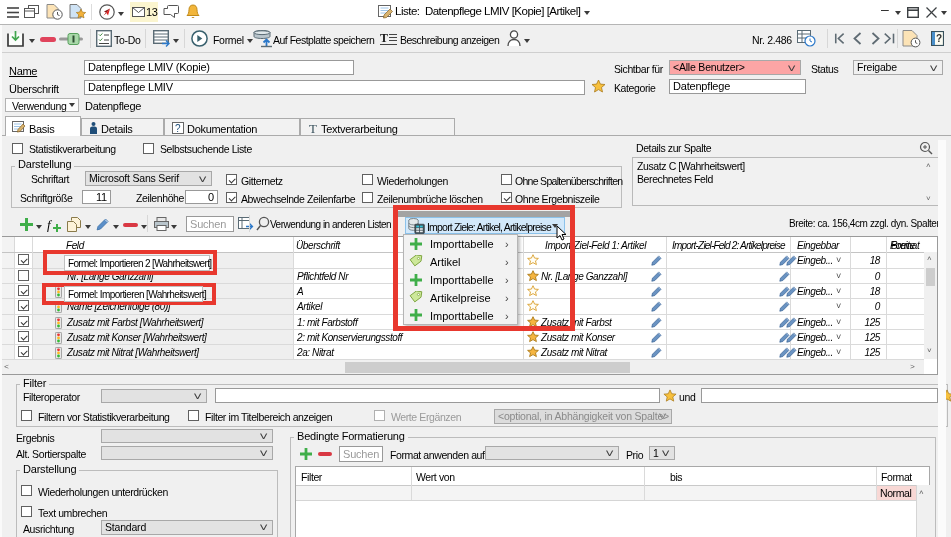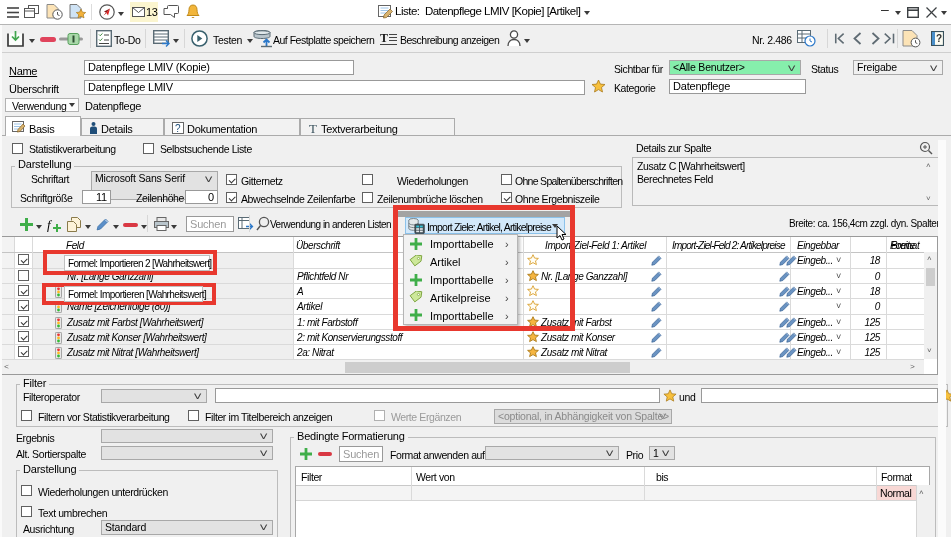--- a/index.html
+++ b/index.html
@@ -143,21 +143,21 @@
         <line x1="1" y1="7" x2="15" y2="7" stroke="#5a6b75"></line>
         <line x1="1" y1="10" x2="15" y2="10" stroke="#5a6b75"></line>
         <path d="M9 13.5h7M13 10.5l3 3-3 3" stroke="#2b78c9" stroke-width="1.4" fill="none"></path>
       </svg>
  <div class="tri" style="left:173px;top:14px;"></div>
  <div class="sep" style="left:184px;top:4px;height:19px;background:#d7d7d7"></div>
  <svg class="ab" style="left:191px;top:5px" width="17" height="17" viewBox="0 0 17 17">
         <circle cx="8.5" cy="8.5" r="7.6" fill="#fff" stroke="#39616e" stroke-width="1.5"></circle>
         <path d="M6.3 5l5 3.5-5 3.5z" fill="#39616e"></path>
       </svg>
- <div class="lbl" style="left:213px;top:9px;font-size:10.5px;letter-spacing:-0.3px">Testen</div>
+ <div class="lbl" style="left:213px;top:9px;font-size:10.5px;letter-spacing:-0.3px">Formel</div>
  <div class="tri" style="left:247px;top:14px;"></div>
  <svg class="ab" style="left:253px;top:5px" width="21" height="18" viewBox="0 0 21 18">
         <path d="M1 2.5c0-1.2 4-2 8-2s8 .8 8 2v4c0 1.2-4 2-8 2s-8-.8-8-2z" fill="#b9c5cc" stroke="#5a6b75"></path>
         <ellipse cx="9" cy="2.7" rx="8" ry="1.9" fill="#dfe7ea" stroke="#5a6b75"></ellipse>
         <path d="M13.5 16v-6M10.5 12.5l3-3 3 3" stroke="#2b78c9" stroke-width="1.8" fill="none"></path>
         <path d="M8 16.5h11" stroke="#5a6b75" stroke-width="1.4"></path>
       </svg>
  <div class="lbl" style="left:273px;top:9px;font-size:10.5px;letter-spacing:-0.5px">Auf Festplatte speichern</div>
  <svg class="ab" style="left:380px;top:6px" width="17" height="15" viewBox="0 0 17 15">
         <text x="0" y="11" font-size="12" font-weight="bold" fill="#1a1a1a" font-family="Liberation Serif">T</text>
@@ -217,21 +217,21 @@
 
 <div class="ab" id="form" style="left:0;top:53px;width:951px;height:62px;">
  <div class="lbl" style="left:9px;top:12px;text-decoration:underline;font-size:11px;letter-spacing:-0.3px">Name</div>
  <div class="inp" style="left:84px;top:7px;width:270px;height:15px;">Datenpflege LMIV (Kopie)</div>
  <div class="lbl" style="left:9px;top:30px;font-size:11px;letter-spacing:-0.3px">Überschrift</div>
  <div class="inp" style="left:84px;top:27px;width:501px;height:15px;">Datenpflege LMIV</div>
  <svg class="ab" style="left:591px;top:26px" width="15" height="15" viewBox="0 0 15 15">
         <path d="M7.5 1l1.9 4.1 4.6.4-3.5 3 1 4.5-4-2.4-4 2.4 1-4.5-3.5-3 4.6-.4z" fill="#f7c03d" stroke="#a97a1c" stroke-width=".8"></path>
       </svg>
  <div class="lbl" style="left:614px;top:10px;">Sichtbar für</div>
- <div class="cmb" style="left:669px;top:7px;width:132px;height:15px;background:#86efac;line-height:13px;">&lt;Alle Benutzer&gt;<span class="cv">˅</span></div>
+ <div class="cmb" style="left:669px;top:7px;width:132px;height:15px;background:#fca5a5;line-height:13px;">&lt;Alle Benutzer&gt;<span class="cv">˅</span></div>
  <div class="lbl" style="left:811px;top:10px;">Status</div>
  <div class="cmb" style="left:853px;top:7px;width:90px;height:15px;background:#f0f0f0;line-height:13px;">Freigabe<span class="cv">˅</span></div>
  <div class="lbl" style="left:614px;top:29px;">Kategorie</div>
  <div class="inp" style="left:669px;top:26px;width:137px;height:15px;">Datenpflege</div>
  <div class="ab" style="left:5px;top:45px;width:74px;height:14px;background:#fdfdfd;border:1px solid #b2b2b2;box-sizing:border-box;"></div>
  <div class="lbl" style="left:12px;top:47px;">Verwendung</div>
  <div class="tri" style="left:69px;top:50px;"></div>
  <div class="lbl" style="left:85px;top:47px;font-size:11px;letter-spacing:-0.3px">Datenpflege</div>
 </div>
 
@@ -265,25 +265,25 @@
  <div class="lbl" style="left:321px;top:8px;font-size:11px;letter-spacing:-0.3px">Textverarbeitung</div>
 </div>
 
 <div class="chk" style="left:12px;top:143px;"></div>
 <div class="lbl" style="left:29px;top:143px;">Statistikverarbeitung</div>
 <div class="chk" style="left:143px;top:143px;"></div>
 <div class="lbl" style="left:160px;top:143px;">Selbstsuchende Liste</div>
 <div class="gb" style="left:11px;top:166px;width:611px;height:42px;"></div>
 <div class="gbl" style="left:15px;top:158px;">Darstellung</div>
 <div class="lbl" style="left:31px;top:173px;">Schriftart</div>
-<div class="cmb" style="left:91px;top:171px;width:127px;height:29px;line-height:13px;">Microsoft Sans Serif<span class="cv">˅</span></div>
+<div class="cmb" style="left:85px;top:171px;width:127px;height:15px;line-height:13px;">Microsoft Sans Serif<span class="cv">˅</span></div>
 <div class="chk c" style="left:226px;top:174px;"></div>
 <div class="lbl" style="left:241px;top:175px;">Gitternetz</div>
 <div class="chk" style="left:362px;top:174px;"></div>
-<div class="lbl" style="left:377px;top:175px;margin-left:20px;">Wiederholungen</div>
+<div class="lbl" style="left:377px;top:175px;">Wiederholungen</div>
 <div class="chk" style="left:501px;top:174px;"></div>
 <div class="lbl" style="left:515px;top:175px;letter-spacing:-0.7px;">Ohne Spaltenüberschriften</div>
 <div class="lbl" style="left:20px;top:192px;">Schriftgröße</div>
 <div class="inp" style="left:82px;top:190px;width:29px;height:14px;text-align:right;">11</div>
 <div class="lbl" style="left:136px;top:192px;">Zeilenhöhe</div>
 <div class="inp" style="left:185px;top:190px;width:33px;height:14px;text-align:right;">0</div>
 <div class="chk c" style="left:226px;top:192px;"></div>
 <div class="lbl" style="left:241px;top:193px;">Abwechselnde Zeilenfarbe</div>
 <div class="chk" style="left:362px;top:192px;"></div>
 <div class="lbl" style="left:377px;top:193px;">Zeilenumbrüche löschen</div>
@@ -579,21 +579,21 @@
 <div class="inp" style="left:339px;top:446px;width:44px;height:16px;color:#9a9a9a;line-height:14px;">Suchen</div>
 <div class="lbl" style="left:390px;top:449px;">Format anwenden auf</div>
 <div class="cmb" style="left:485px;top:446px;width:134px;height:14px;">
       <span class="cv">˅</span>
     </div>
 <div class="lbl" style="left:626px;top:449px;">Prio</div>
 <div class="cmb" style="left:649px;top:446px;width:26px;height:14px;">1<span class="cv">˅</span></div>
 <div class="ab" id="cftable" style="left:295px;top:466px;width:635px;height:71px;background:#fff;border:1px solid #a8a8a8;border-bottom:none;box-sizing:border-box;">
  <div class="lbl" style="left:5px;top:4px;">Filter</div>
  <div class="lbl" style="left:120px;top:4px;">Wert von</div>
- <div class="lbl" style="left:360px;top:4px;">bis</div>
+ <div class="lbl" style="left:374px;top:4px;">bis</div>
  <div class="lbl" style="left:585px;top:4px;">Format</div>
  <div class="hline" style="left:0;top:18px;width:620px;background:#c9c9c9;"></div>
  <div class="ab" style="left:0;top:19px;width:620px;height:14px;background:#f4f4f4;"></div>
  <div class="ab" style="left:580px;top:19px;width:40px;height:14px;background:#f8d8d5;"></div>
  <div class="lbl" style="left:584px;top:20px;">Normal</div>
  <div class="hline" style="left:0;top:33px;width:620px;background:#d5d5d5;"></div>
  <div class="vline" style="left:115px;top:0;height:33px;"></div>
  <div class="vline" style="left:348px;top:0;height:33px;"></div>
  <div class="vline" style="left:580px;top:0;height:33px;"></div>
  <div class="ab" style="left:620px;top:18px;width:13px;height:52px;background:#f0f0f0;border-left:1px solid #d5d5d5;"></div>

